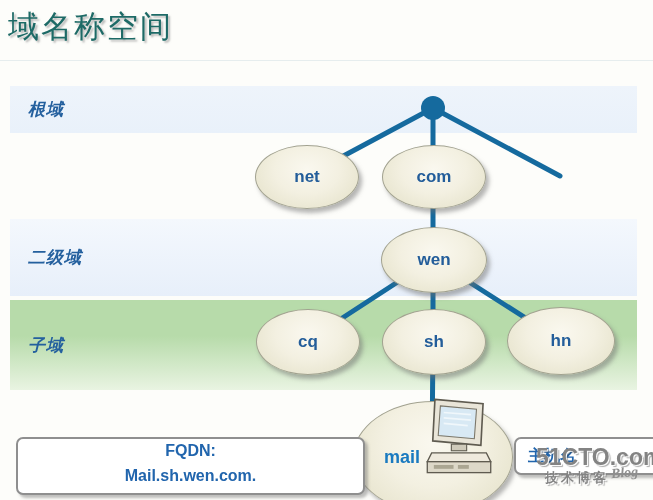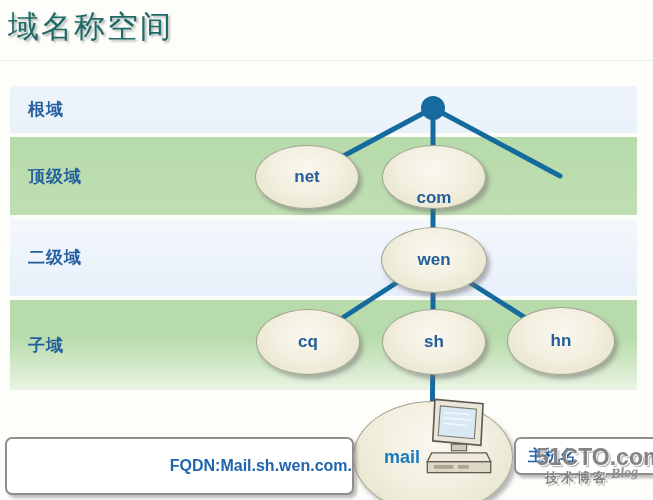--- a/index.html
+++ b/index.html
@@ -12,57 +12,57 @@
     position:absolute;left:8px;top:6px;
     font-family:"Liberation Serif","DejaVu Serif",serif;
     font-size:31px;color:#1d6a66;letter-spacing:2px;
     text-shadow:2px 2px 2px rgba(150,150,150,.65);
   }
   .title-rule{
     position:absolute;left:0;top:60px;width:653px;height:1px;
     background:rgba(185,205,215,.35);
   }
   
-  .band{position:absolute;left:10px;width:627px;z-index:1;display:flex;align-items:center;}
+  .band{position:absolute;left:10px;width:627px;z-index:1;display:flex;align-items:center;font-style:italic;}
   .band-label{padding-left:18px;font-size:17px;font-weight:bold;color:#24609e;letter-spacing:1px;}
   .band-root  {top:86px;height:47px;background:linear-gradient(#eef4fb,#e9f1fa);}
   .band-tld   {top:137px;height:78px;background:linear-gradient(#b7dbaa,#c0dfb3);}
   .band-second{top:219px;height:77px;background:linear-gradient(#f4f8fd,#e7effa);}
   .band-sub   {top:300px;height:90px;background:linear-gradient(#b7dbaa 40%,#e9f4e2);}
   
   .wires{position:absolute;left:0;top:0;z-index:2;}
   
   .node{
     position:absolute;z-index:3;border-radius:50%;
     background:radial-gradient(ellipse at 50% 38%,#faf8ef 0%,#f3f0e1 45%,#e2dfc5 100%);
     border:1px solid #a2a290;
     box-shadow:3px 4px 4px rgba(110,110,110,.5);
     display:flex;align-items:center;justify-content:center;
     font-size:17px;font-weight:bold;color:#235d9a;
   }
   .node-net {left:255px;top:145px;width:102px;height:62px;justify-content:center;}
-  .node-com {left:382px;top:145px;width:102px;height:62px;align-items:flex-end;}
+  .node-com {left:382px;top:145px;width:102px;height:62px;}
   .node-org {left:509px;top:145px;width:102px;height:62px;}
   .node-wen {left:381px;top:227px;width:104px;height:64px;}
   .node-cq  {left:256px;top:309px;width:102px;height:64px;}
   .node-sh  {left:382px;top:309px;width:102px;height:64px;}
   .node-hn  {left:507px;top:307px;width:106px;height:66px;}
   .node-mail{left:353px;top:401px;width:158px;height:110px;font-size:18px;color:#1a7ac0;}
   .node-mail .node-text{margin-right:62px;}
   
   .pc{position:absolute;left:424px;top:396px;z-index:4;}
   
   .callout{
     position:absolute;z-index:5;background:#fff;
     border:2px solid #8f8f8f;border-radius:7px;
     box-shadow:3px 3px 3px rgba(110,110,110,.45);
     color:#2165ad;font-weight:bold;font-size:16px;
   }
-  .fqdn-box{left:5px;top:437px;width:345px;height:54px;
-    display:flex;flex-direction:row;align-items:center;justify-content:flex-end;line-height:1.55;}
+  .fqdn-box{left:16px;top:437px;width:345px;height:54px;
+    display:flex;flex-direction:column;align-items:center;justify-content:flex-start;line-height:1.55;}
   .host-box{left:514px;top:437px;width:133px;height:34px;
     display:flex;align-items:center;padding-left:12px;box-sizing:content-box;}
   
   .wm{position:absolute;z-index:6;color:#838383;}
   .wm-site{left:536px;top:444px;font-size:23px;font-weight:bold;letter-spacing:0;
     text-shadow:1px 1px 0 rgba(255,255,255,.95),2px 2px 1px rgba(70,70,70,.45);}
   .wm-tagline{left:545px;top:469px;font-size:13px;font-weight:bold;letter-spacing:3px;
     text-shadow:1px 1px 0 rgba(255,255,255,.95),2px 2px 1px rgba(70,70,70,.4);}
   .wm-blog{left:611px;top:465px;font-size:14px;font-weight:bold;font-style:italic;
     font-family:"Liberation Serif","DejaVu Serif",serif;color:#8e8e8e;transform:rotate(-5deg);}
@@ -70,23 +70,20 @@
 </head>
 <body>
 
 <div class="slide">
 
   <div class="title">域名称空间</div>
   <div class="title-rule"></div>
 
   <div class="band band-root">
     <span class="band-label">根域</span>
-  </div>
-  <div class="band band-tld">
-    <span class="band-label">顶级域</span>
   </div>
   <div class="band band-second">
     <span class="band-label">二级域</span>
   </div>
   <div class="band band-sub">
     <span class="band-label">子域</span>
   </div>
 
   <svg class="wires" width="653" height="500">
     <g stroke="#156a9e" stroke-width="5" stroke-linecap="round">

